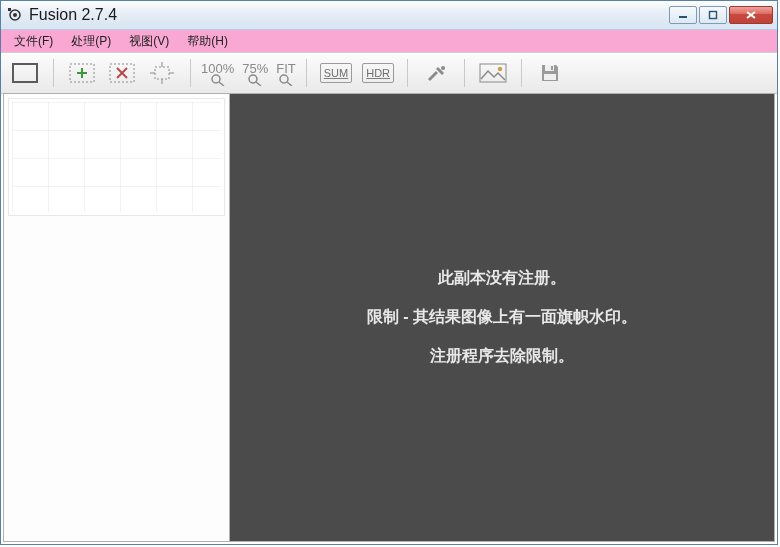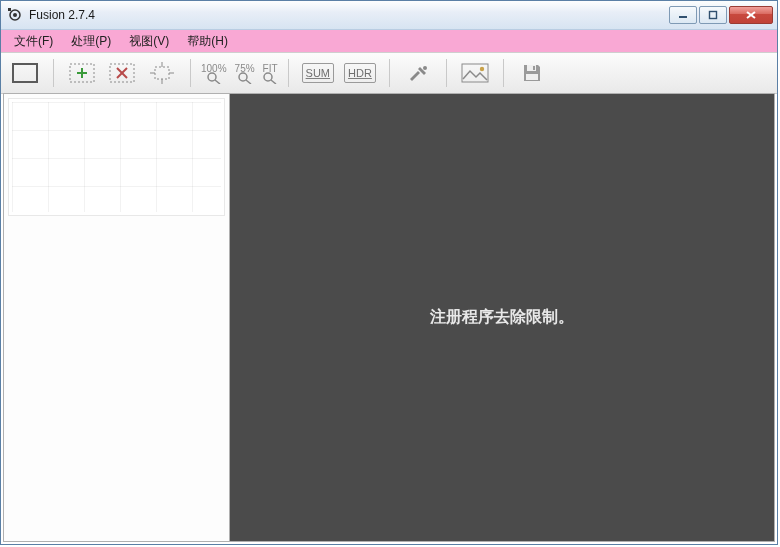--- a/index.html
+++ b/index.html
@@ -33,21 +33,21 @@
     width: 16px;
     height: 16px;
     margin-right: 6px;
     display: flex;
     align-items: center;
     justify-content: center;
   }
   .titlebar .title {
     flex: 1;
     color: #1a1a1a;
-    font-size: 12px;
+    font-size: 16px;
   }
   .win-btns {
     display: flex;
     gap: 2px;
   }
   .win-btn {
     width: 28px;
     height: 18px;
     border: 1px solid #7f9ab5;
     border-radius: 2px;
@@ -100,21 +100,21 @@
     text-decoration: underline;
   }
   .tool-btn svg { display:block; }
   .tool-sep {
     width: 1px;
     height: 28px;
     background: #c9c9c9;
     margin: 0 6px;
   }
   .zoom-group { display:flex; align-items:center; gap:8px; color:#9a9a9a; }
-  .zoom-item { display:flex; flex-direction:column; align-items:center; font-size:10px; color:#8a8a8a; }
+  .zoom-item { display:flex; flex-direction:column; align-items:center; font-size:13px; color:#8a8a8a; }
   .zoom-item svg { margin-top:-2px; }
   .modebox {
     border:1px solid #9a9a9a;
     color:#6f6f6f;
     font-size:11px;
     padding:1px 3px;
     border-radius:2px;
     display:inline-flex;
     align-items:center;
     height:16px;
@@ -308,17 +308,19 @@
         <rect x="5" y="12" width="12" height="6" fill="#efefef"></rect>
       </svg>
     </div>
   </div>
 
   <div class="content">
     <div class="thumb-panel">
       <div class="thumb-slot"></div>
     </div>
     <div class="preview">
+      <div>此副本没有注册。</div>
+      <div>限制 - 其结果图像上有一面旗帜水印。</div>
       <div>注册程序去除限制。</div>
     </div>
   </div>
 
 </div>
 
 </body></html>

